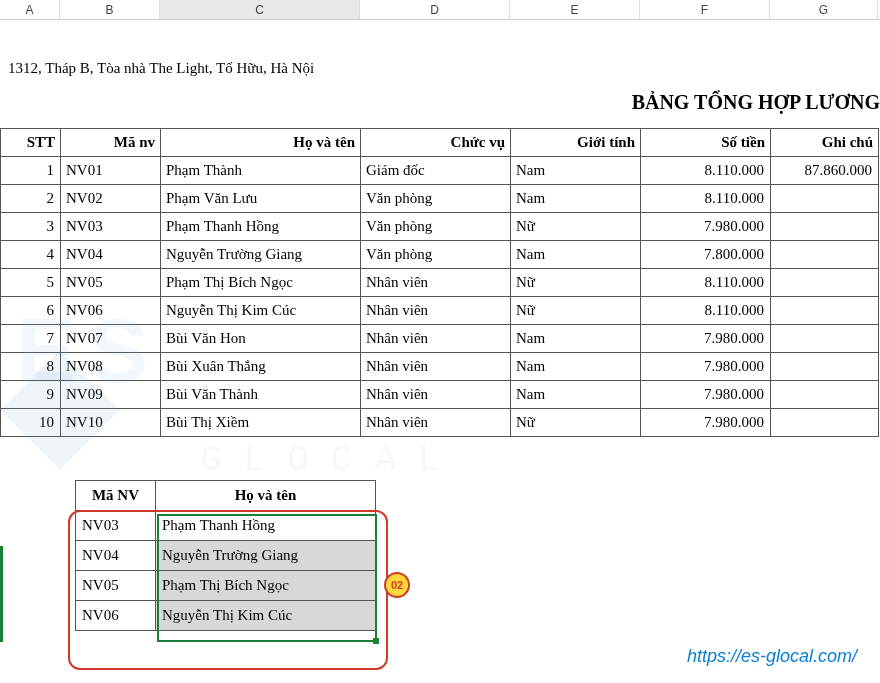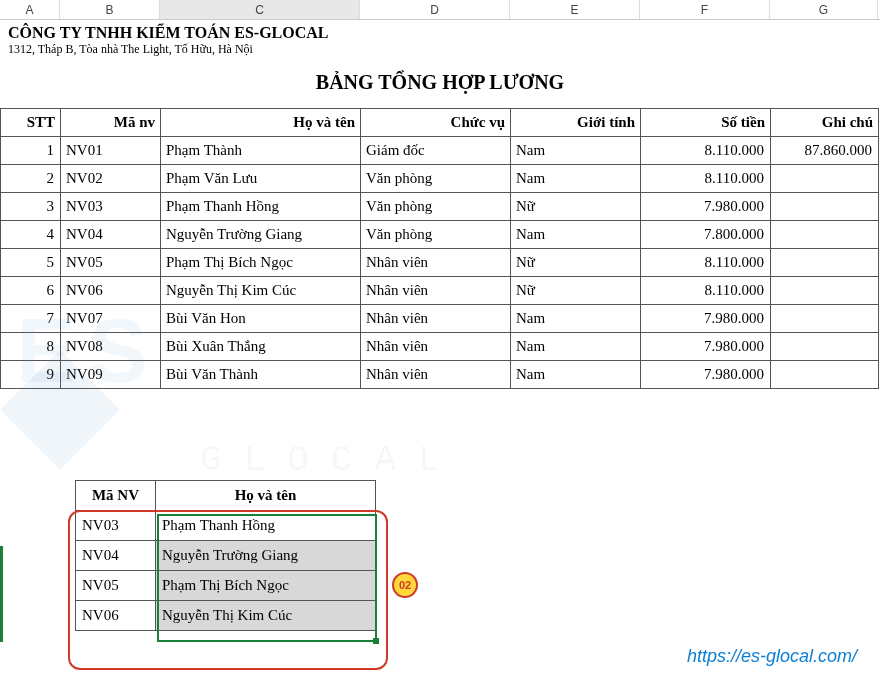--- a/index.html
+++ b/index.html
@@ -29,24 +29,24 @@
   .col-A { width: 60px; }
   .col-B { width: 100px; }
   .col-C { width: 200px; }
   .col-D { width: 150px; }
   .col-E { width: 130px; }
   .col-F { width: 130px; }
   .col-G { width: 108px; }
 
   .company-block { padding: 4px 8px 0 8px; }
   .company-name { font-weight: bold; font-size: 16px; }
-  .company-addr { font-size: 12px; }
+  .company-addr { font-size: 15px; margin-top: 36px; }
 
   .title-row {
-    text-align: center;
+    text-align: right;
     font-weight: bold;
     font-size: 20px;
     padding: 14px 0 14px 0;
   }
 
   table.main {
     border-collapse: collapse;
     width: 878px;
     table-layout: fixed;
   }
@@ -180,21 +180,20 @@
   <div class="col-A">A</div>
   <div class="col-B">B</div>
   <div class="col-C" style="background:#e8e8e8">C</div>
   <div class="col-D">D</div>
   <div class="col-E">E</div>
   <div class="col-F">F</div>
   <div class="col-G">G</div>
 </div>
 
 <div class="company-block">
-  <div class="company-name">CÔNG TY TNHH KIỂM TOÁN ES-GLOCAL</div>
   <div class="company-addr">1312, Tháp B, Tòa nhà The Light, Tố Hữu, Hà Nội</div>
 </div>
 
 <div class="title-row">BẢNG TỔNG HỢP LƯƠNG</div>
 
 <table class="main">
   <colgroup>
     <col style="width:60px">
       <col style="width:100px">
       <col style="width:200px">
@@ -289,20 +288,29 @@
       </tr>
       <tr>
         <td class="stt">9</td>
         <td>NV09</td>
         <td>Bùi Văn Thành</td>
         <td>Nhân viên</td>
         <td>Nam</td>
         <td class="num">7.980.000</td>
         <td class="num"></td>
       </tr>
+      <tr>
+        <td class="stt">10</td>
+        <td>NV10</td>
+        <td>Bùi Thị Xiềm</td>
+        <td>Nhân viên</td>
+        <td>Nữ</td>
+        <td class="num">7.980.000</td>
+        <td class="num"></td>
+      </tr>
     </tbody>
 </table>
 
 <div class="lower-block">
   <table class="small">
     <colgroup>
         <col class="ma-col">
         <col class="name-col">
       </colgroup>
     <thead>
@@ -333,15 +341,15 @@
 
   <div class="sel-outline" style="left:82px; top:34px; width:220px; height:128px;">
     <div class="sel-handle"></div>
   </div>
 </div>
 
 <div class="left-green-strip" style="top:546px; height:96px;"></div>
 
 <div class="red-box" style="left:68px; top:510px; width:320px; height:160px;"></div>
 
-<div class="badge-02" style="left:392px; top:572px;">02</div>
+<div class="badge-02" style="left:384px; top:572px;">02</div>
 
 <div class="link-text">https://es-glocal.com/</div>
 
 </body></html>

